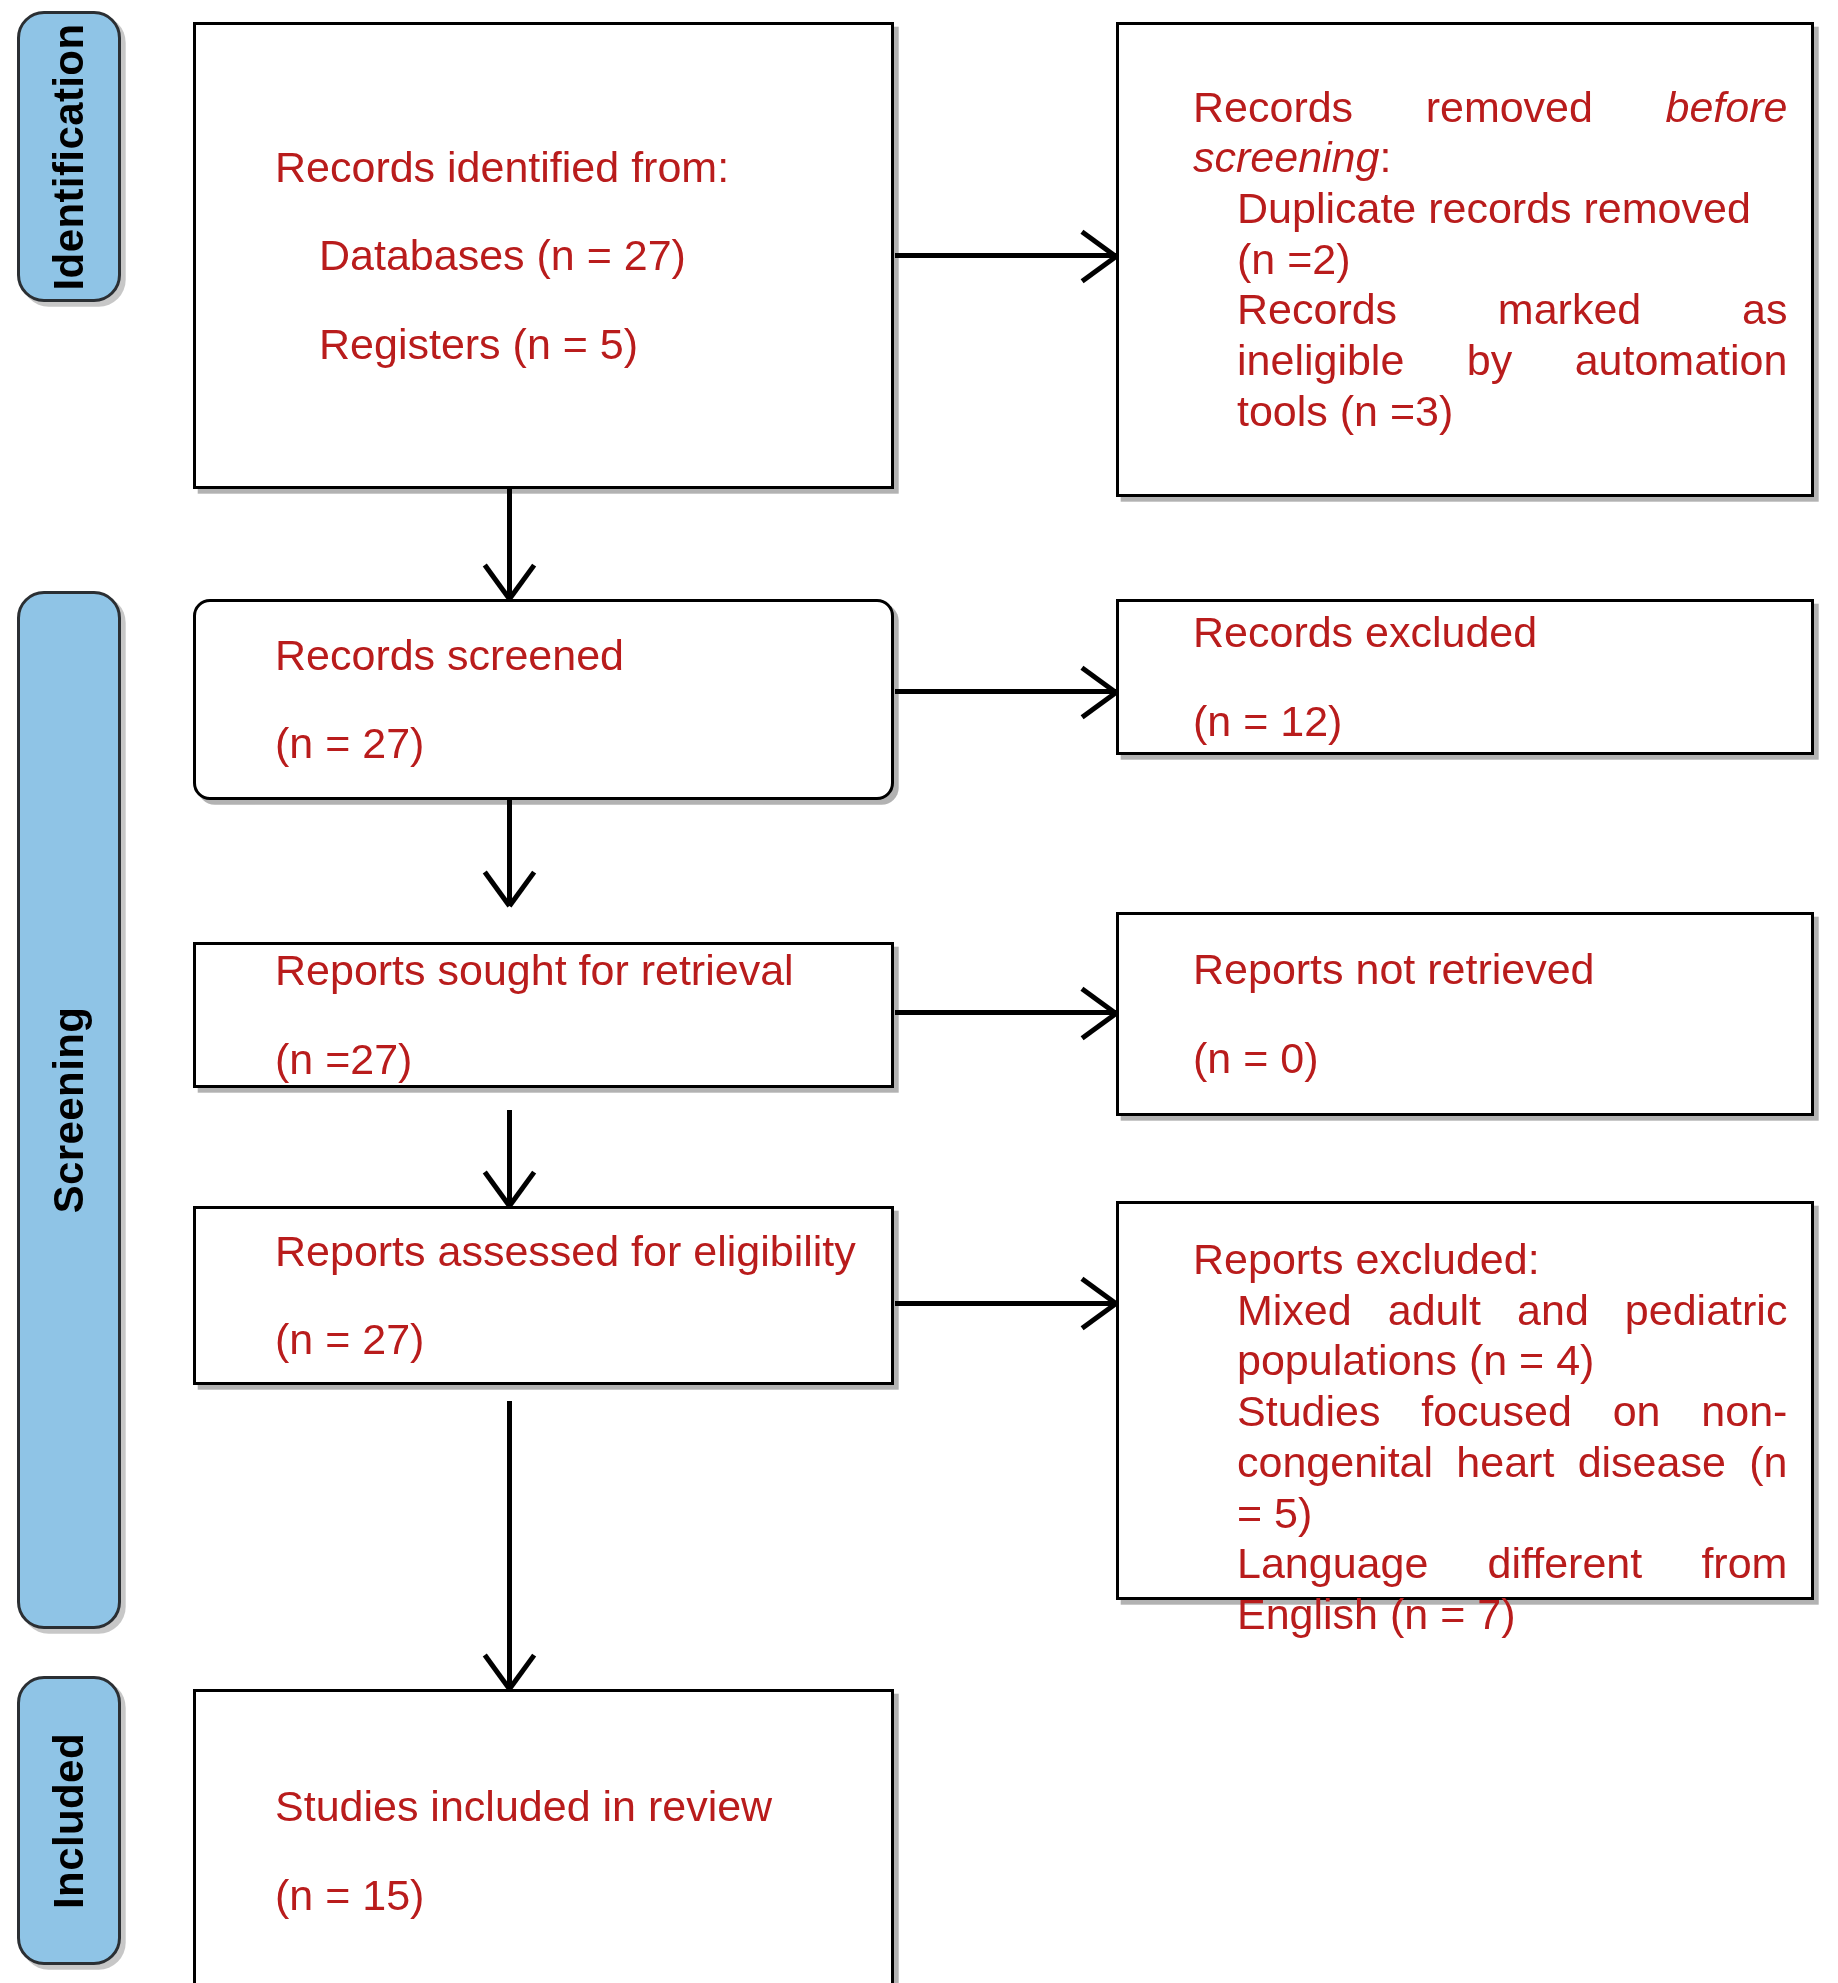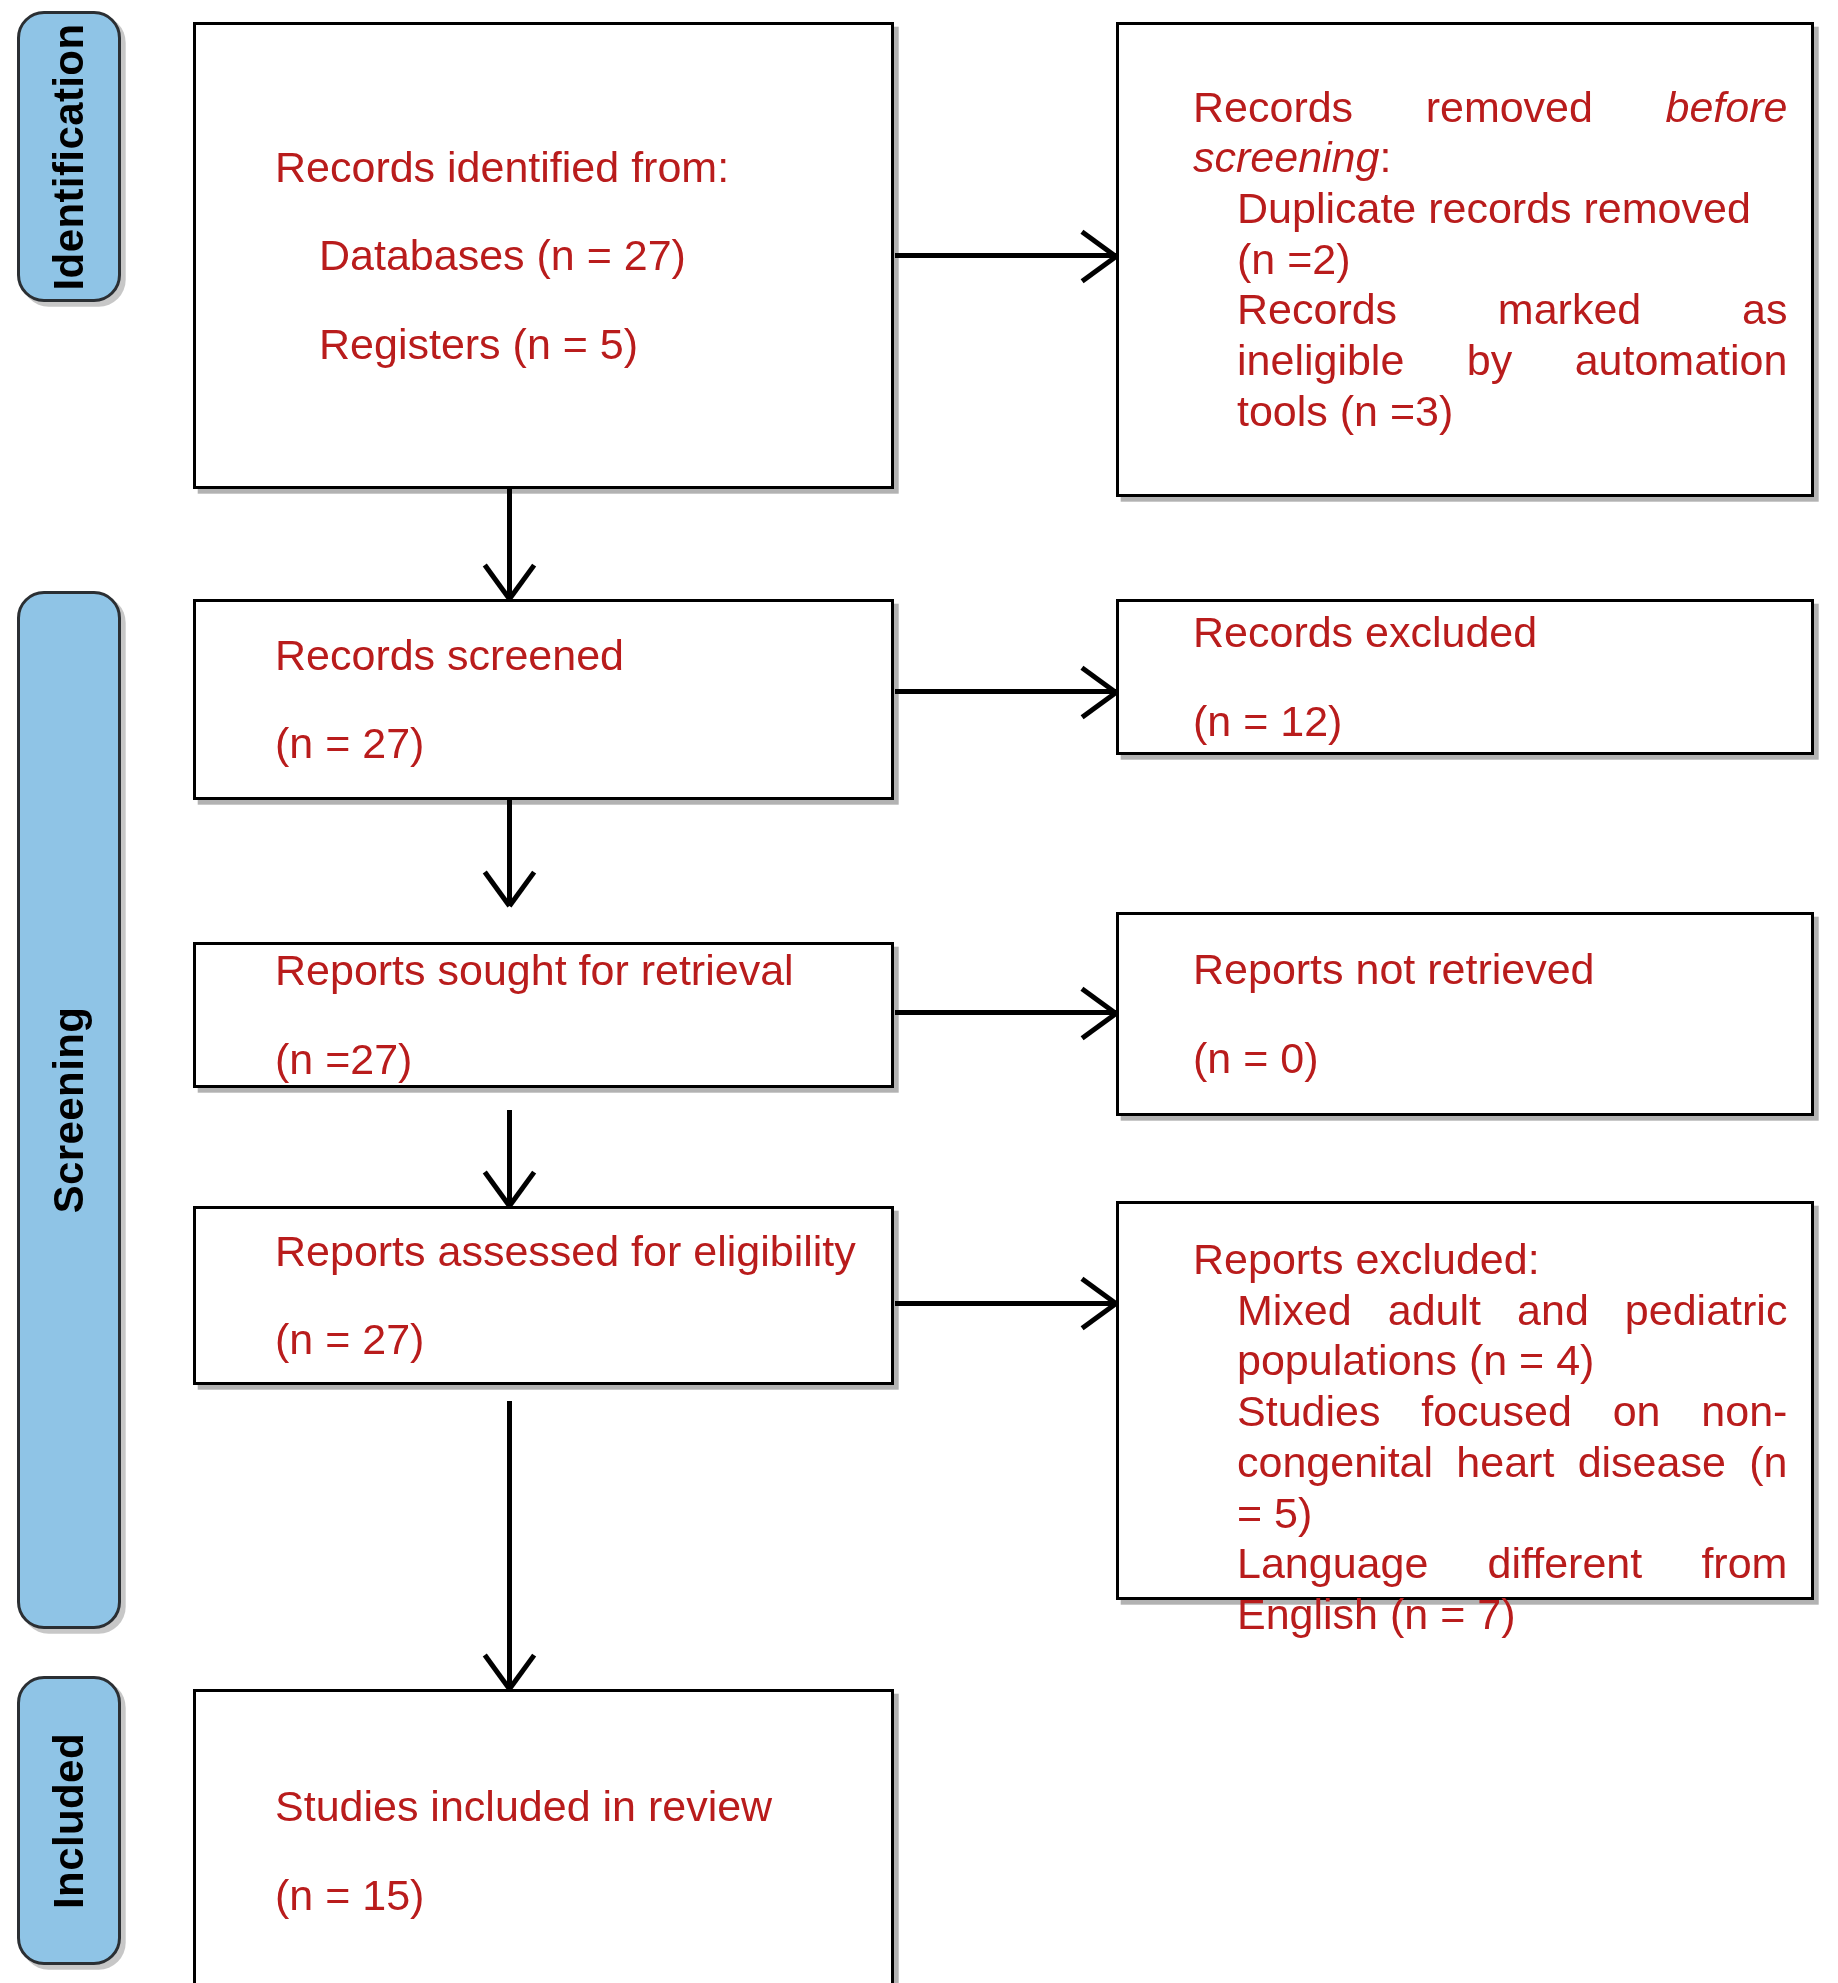--- a/index.html
+++ b/index.html
@@ -151,21 +151,21 @@
     <div class="box-inner vcenter" style="left:30px; right:23.6px;">
       <div class="justified">
         <span>Records removed </span><span class="ital">before</span>
         <span class="ital">screening</span><span>:</span>
       </div>
       <div class="indent">Duplicate records removed (n =2)</div>
       <div class="indent justified">Records marked as ineligible by automation tools (n =3)</div>
     </div>
   </div>
 
-  <div class="flow-box" style="left:193px; top:599px; width:701px; height:201px;">
+  <div class="flow-box" style="left:193px; top:599px; width:701px; height:201px;border-radius:17px;">
     <div class="box-inner vcenter">
       <span class="line">Records screened</span>
       <span class="line spaced">(n = 27)</span>
     </div>
   </div>
 
   <div class="flow-box" style="left:1116px; top:599px; width:698px; height:156px;">
     <div class="box-inner vcenter" style="left:30px; right:23.6px;">
       <span class="line">Records excluded</span>
       <span class="line spaced">(n = 12)</span>

